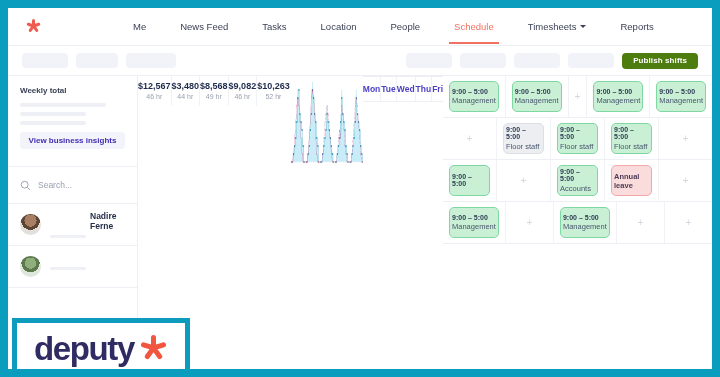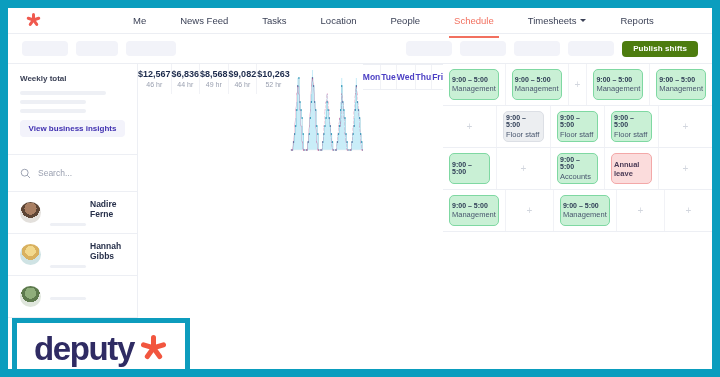--- a/index.html
+++ b/index.html
@@ -11,21 +11,21 @@
   }
   .frame {
     position: absolute; left: 8px; top: 8px;
     width: 704px; height: 361px;
     background: #ffffff;
     overflow: hidden;
   }
 
   
   .topnav {
-    position: relative; height: 26px;
+    position: relative; height: 38px;
     background: #ffffff;
     border-bottom: 1px solid #eceef3;
     display: flex; align-items: center;
   }
   .brand { width: 108px; display: flex; align-items: center; padding-left: 18px; }
   .pinwheel { width: 15px; height: 15px; position: relative; display: block; }
   .pinwheel i {
     position: absolute; left: 6px; top: 0px;
     width: 3px; height: 7px; border-radius: 2px;
     background: #f05a4f; transform-origin: 50% 100%;
@@ -241,45 +241,38 @@
 
       <div id="people-list">
           <div class="person">
             <div class="avatar a1"></div>
             <div>
               <div class="pname">Nadire Ferne</div>
               <div class="psub"></div>
             </div>
           </div>
           <div class="person">
-            <div class="avatar a2"></div>
-            <div>
-              <div class="pname">Hannah Gibbs</div>
-              <div class="psub"></div>
-            </div>
-          </div>
-          <div class="person">
             <div class="avatar a3"></div>
             <div>
               <div class="pname"></div>
               <div class="psub"></div>
             </div>
           </div>
         </div>
     </div>
 
     <div class="content">
 
       <div class="totals" id="totals-row">
           <div class="total-cell">
             <div class="t-amt">$12,567</div>
             <div class="t-hr">46 hr</div>
           </div>
           <div class="total-cell">
-            <div class="t-amt">$6,836</div>
+            <div class="t-amt">$3,480</div>
             <div class="t-hr">44 hr</div>
           </div>
           <div class="total-cell">
             <div class="t-amt">$8,568</div>
             <div class="t-hr">49 hr</div>
           </div>
           <div class="total-cell">
             <div class="t-amt">$9,082</div>
             <div class="t-hr">46 hr</div>
           </div>

